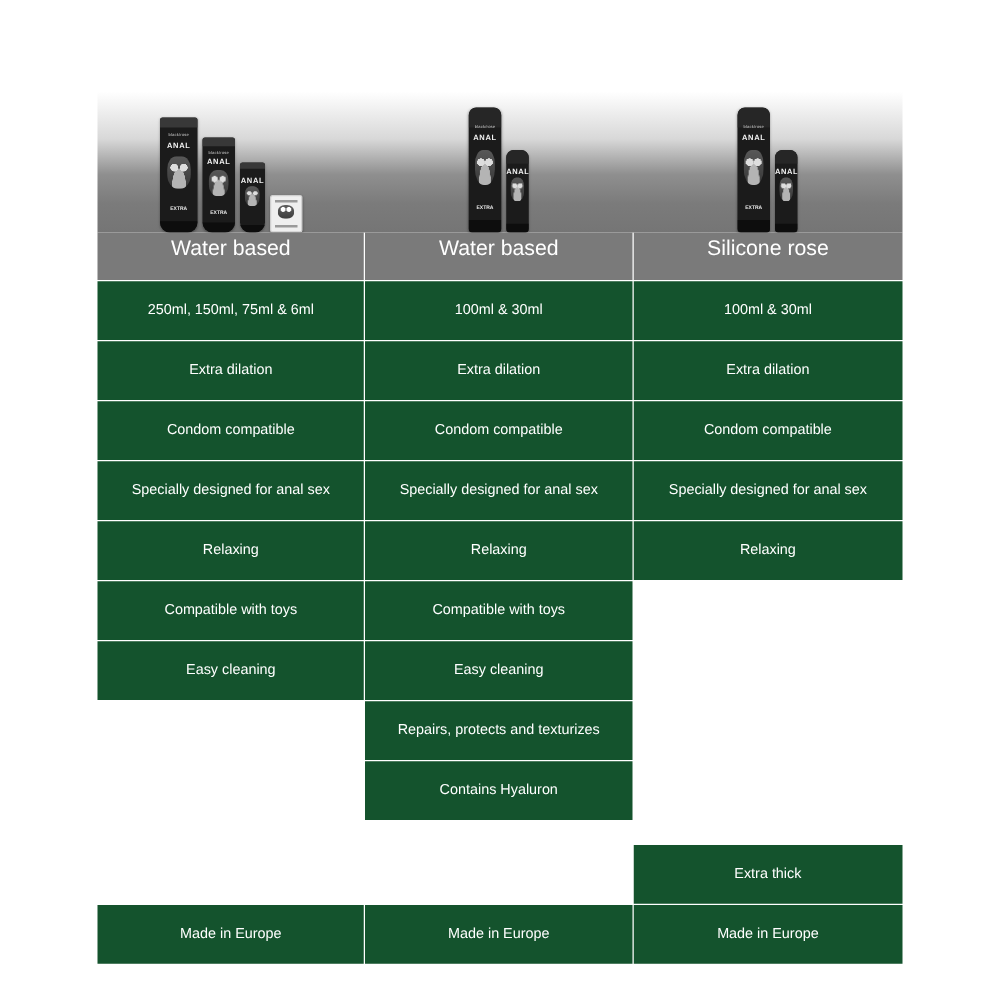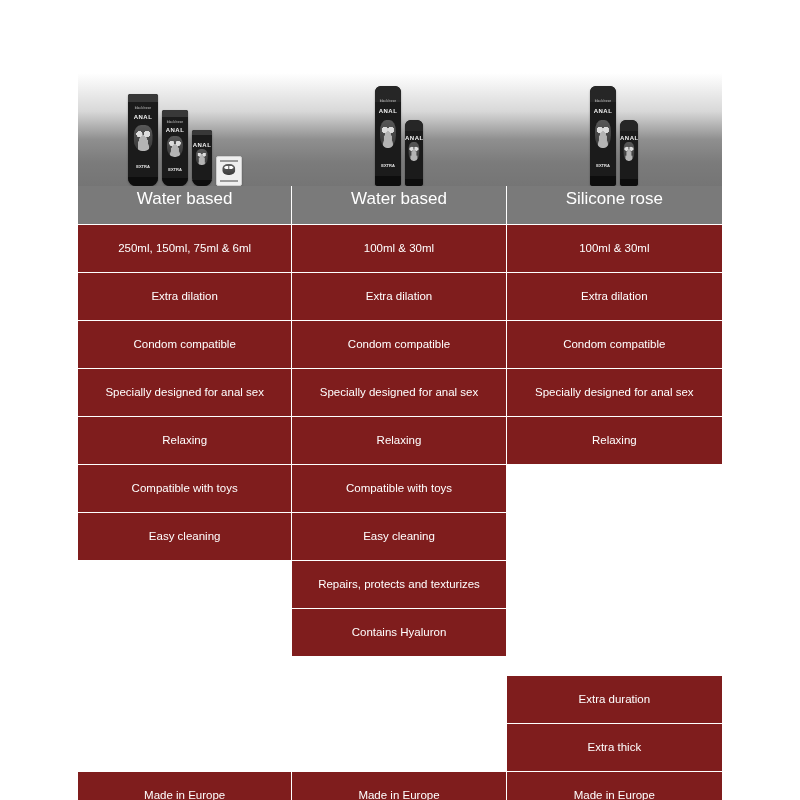--- a/index.html
+++ b/index.html
@@ -174,21 +174,21 @@
     align-items: center;
     justify-content: center;
     text-align: center;
     color: #ffffff;
     font-size: 11.5px;
     line-height: 1.25;
     padding: 0 8px;
     box-sizing: border-box;
   }
   .cell:last-child { width: 216px; margin-right: 0; }
-  .cell.fill { background: #7f1d1d; }
+  .cell.fill { background: #14532d; }
   .cell.empty { background: transparent; }
   .row.header .cell.fill { background: #7a7a7a; }
   .row.header .cell {
     font-size: 17px;
     color: #ffffff;
     align-items: flex-start;
     padding-top: 2px;
   }
   .row.gap { height: 18px; background: transparent; }
 </style>
@@ -322,25 +322,20 @@
     </div>
 
     <div class="row">
       <div class="cell empty"></div>
       <div class="cell fill">Contains Hyaluron</div>
       <div class="cell empty"></div>
     </div>
 
     <div class="row gap"></div>
 
-    <div class="row">
-      <div class="cell empty"></div>
-      <div class="cell empty"></div>
-      <div class="cell fill">Extra duration</div>
-    </div>
 
     <div class="row">
       <div class="cell empty"></div>
       <div class="cell empty"></div>
       <div class="cell fill">Extra thick</div>
     </div>
 
     <div class="row">
       <div class="cell fill">Made in Europe</div>
       <div class="cell fill">Made in Europe</div>

